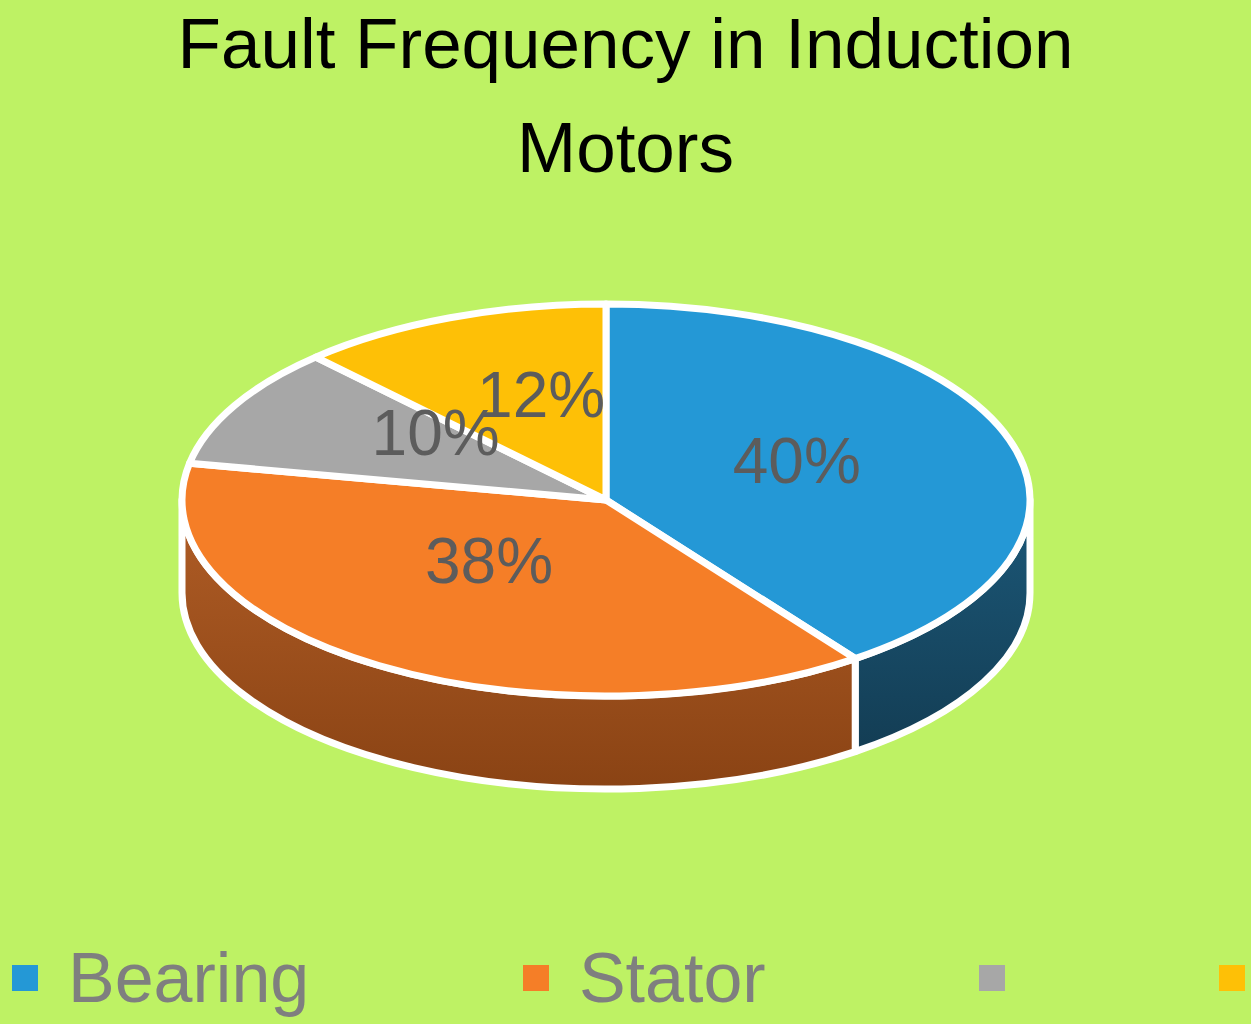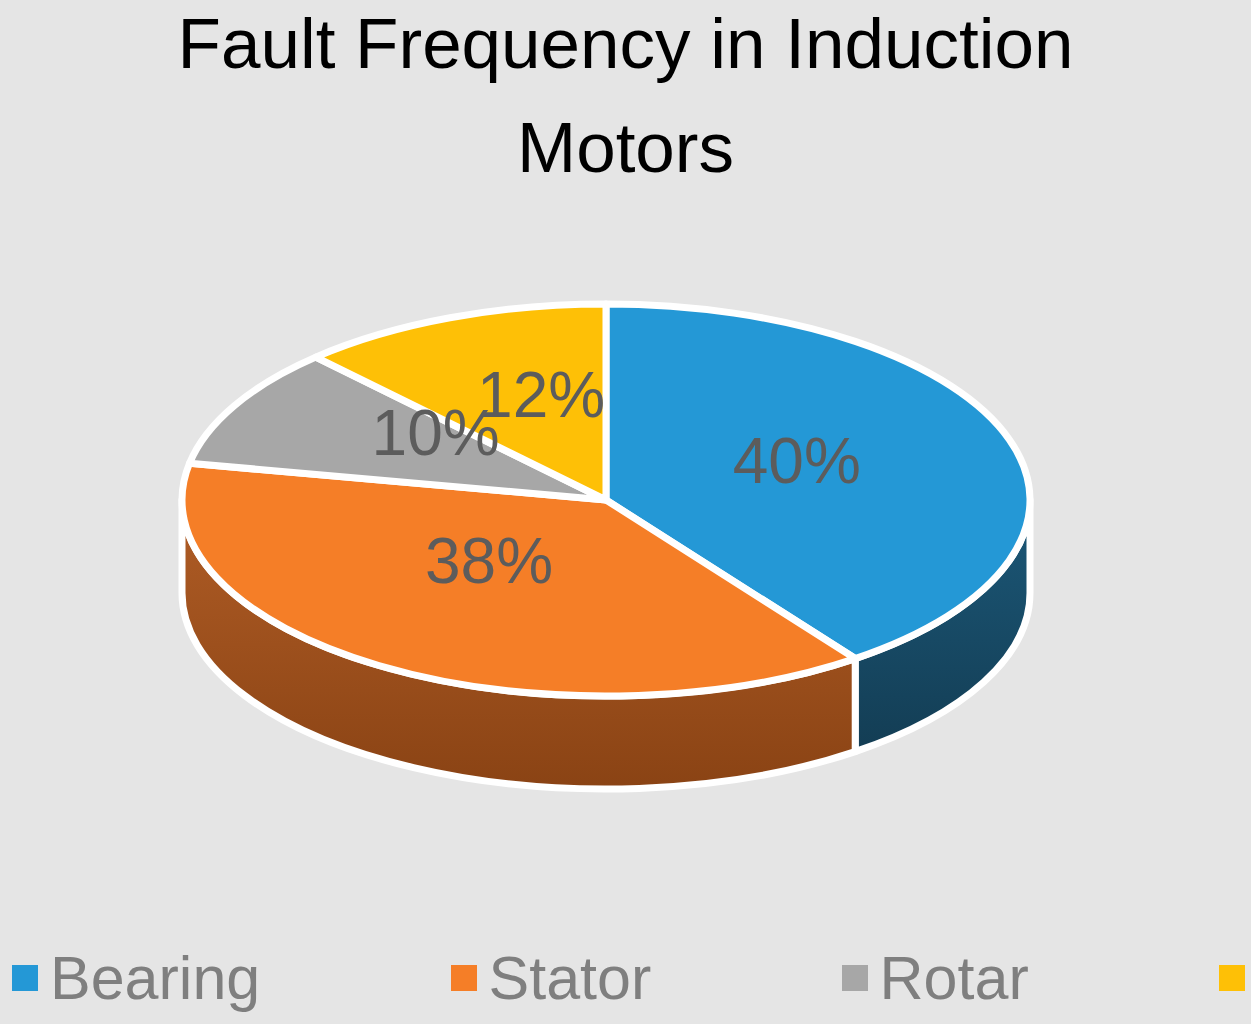--- a/index.html
+++ b/index.html
@@ -8,21 +8,21 @@
     background: #ffffff;
     width: 1251px;
     height: 1024px;
     overflow: hidden;
     font-family: "Liberation Sans", sans-serif;
   }
   .page {
     position: relative;
     width: 1251px;
     height: 1024px;
-    background: #e5e5e5;
+    background: #bef264;
   }
   h1.chart-title {
     position: absolute;
     top: -8px;
     left: 0;
     width: 100%;
     margin: 0;
     padding: 0 90px;
     box-sizing: border-box;
     text-align: center;
@@ -57,22 +57,22 @@
     display: flex;
     align-items: center;
   }
   .legend-swatch {
     width: 26px;
     height: 26px;
     display: inline-block;
     flex: 0 0 auto;
   }
   .legend-label {
-    margin-left: 12px;
-    font-size: 61px;
+    margin-left: 30px;
+    font-size: 70px;
     line-height: 1;
     white-space: nowrap;
   }
 </style>
 </head>
 <body>
 
 <div class="page">
 
   <h1 class="chart-title">Fault Frequency in Induction Motors</h1>
@@ -104,20 +104,19 @@
       <div class="legend-item">
         <span class="legend-swatch" style="background: rgb(36, 152, 214);"></span>
         <span class="legend-label" style="color: rgb(127, 127, 127);">Bearing</span>
       </div>
       <div class="legend-item">
         <span class="legend-swatch" style="background: rgb(245, 126, 39);"></span>
         <span class="legend-label" style="color: rgb(127, 127, 127); text-align: right;">Stator</span>
       </div>
       <div class="legend-item">
         <span class="legend-swatch" style="background: rgb(167, 167, 167);"></span>
-        <span class="legend-label" style="color: rgb(127, 127, 127);">Rotar</span>
       </div>
       <div class="legend-item">
         <span class="legend-swatch" style="background: rgb(254, 192, 6);"></span>
       </div>
     </div>
 
 </div>
 
 </body></html>

